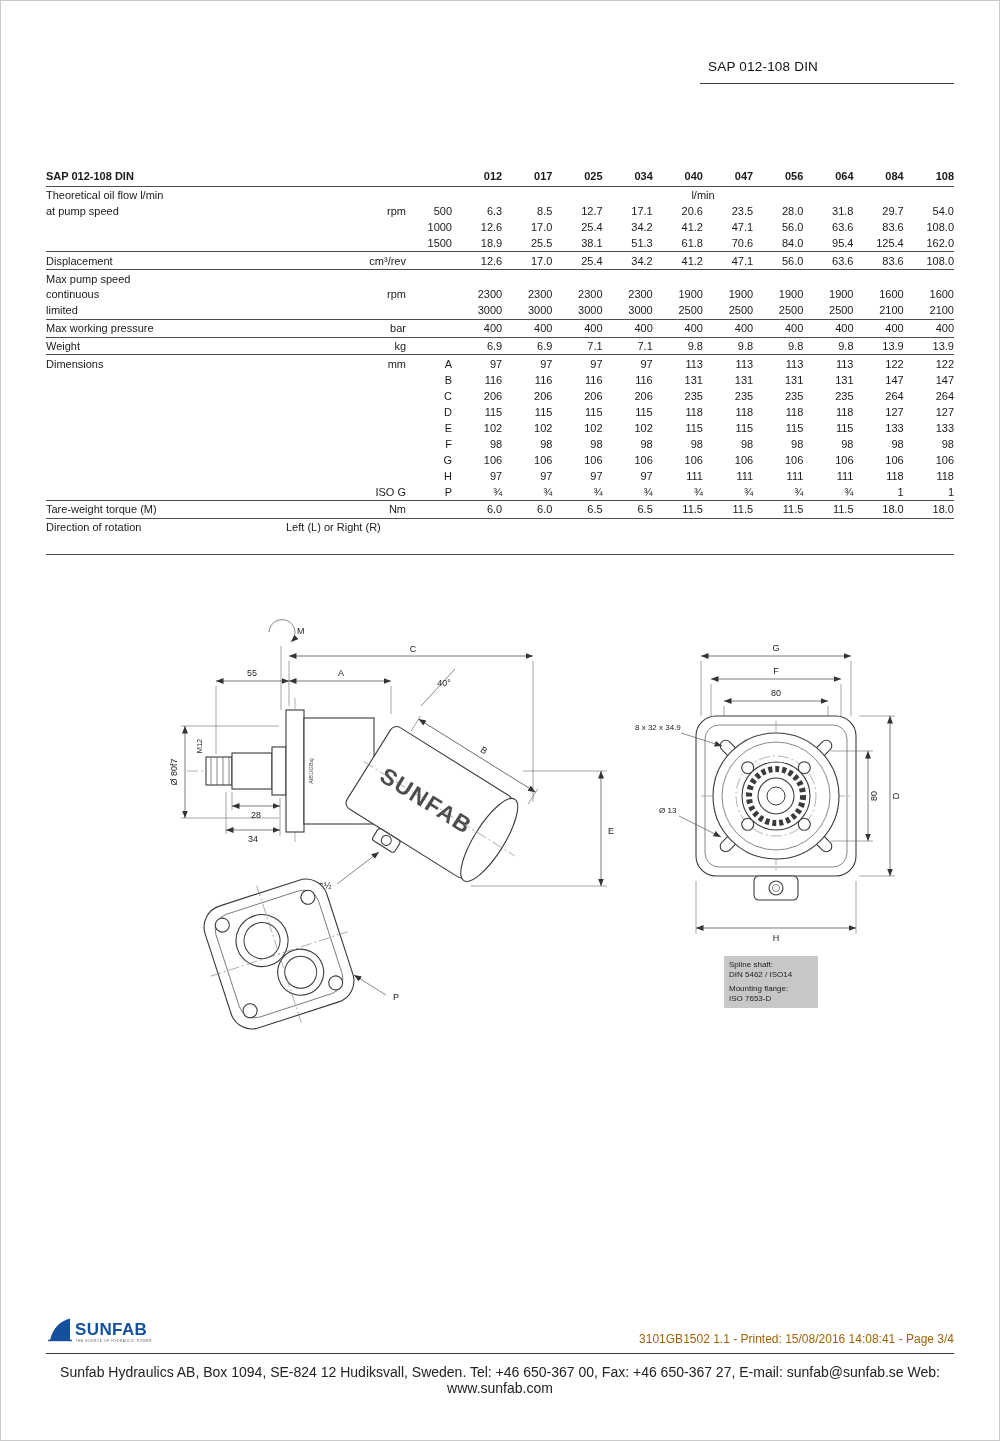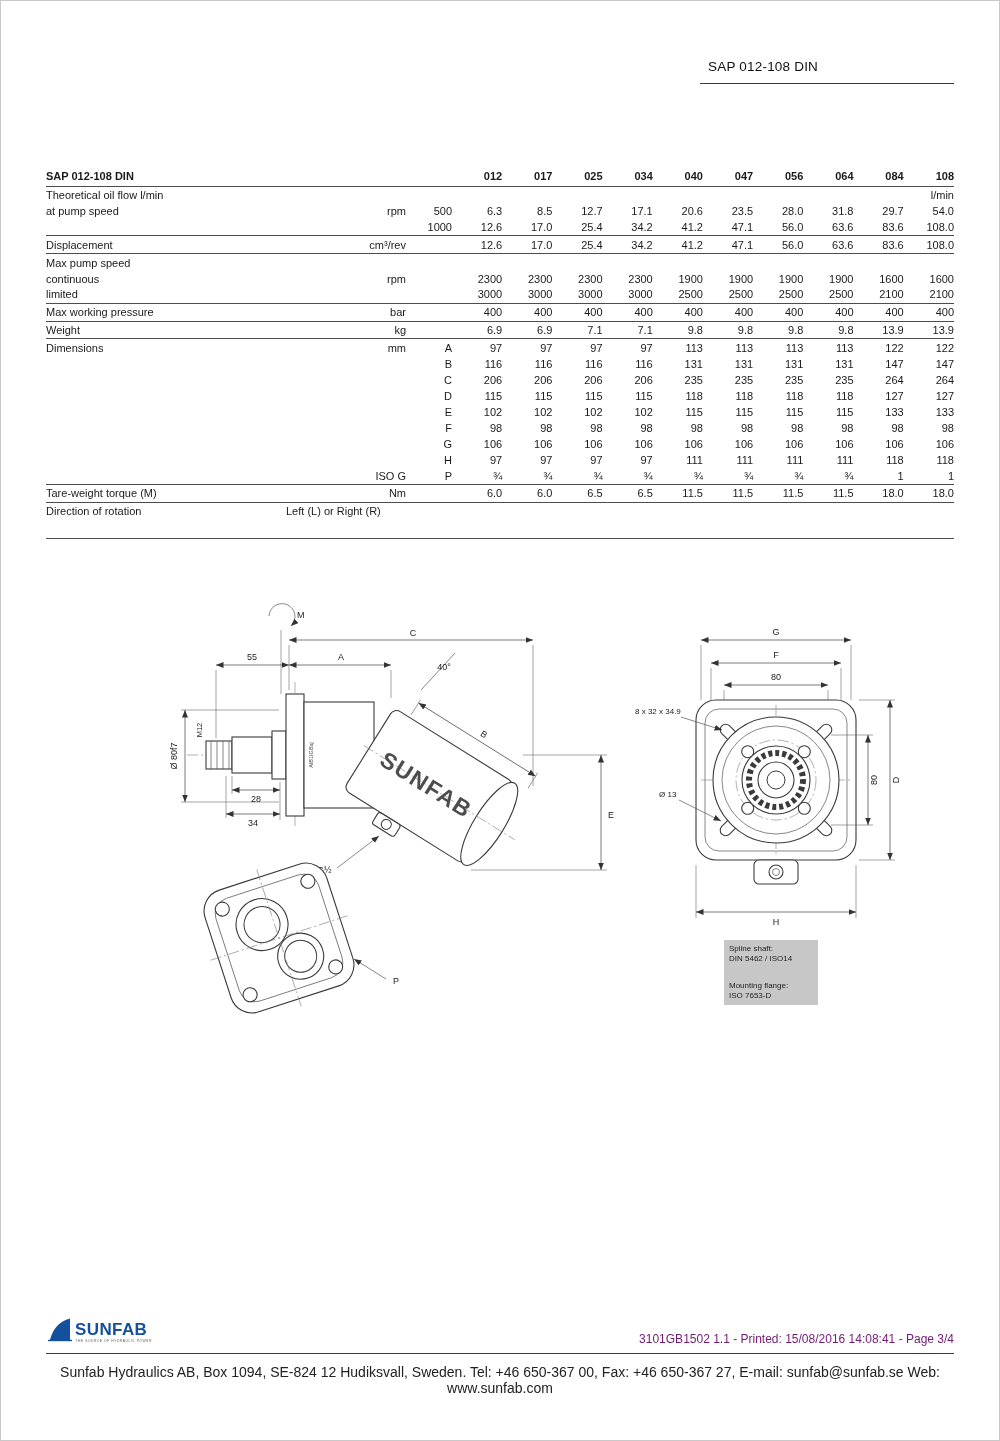--- a/index.html
+++ b/index.html
@@ -12,21 +12,21 @@
   .header-title-block { width:254px; border-bottom:1px solid #3c3c3c; padding:0 0 9px 8px; }
   .header-title { font-size:13.5px; color:#111; letter-spacing:.2px; }
 
   
   table.spec { width:100%; border-collapse:collapse; table-layout:fixed; font-size:11px; margin-top:84px; }
   table.spec td { padding:1.6px 0 1.6px 0; line-height:12.8px; vertical-align:bottom; white-space:nowrap; }
   td.c-label { text-align:left; }
   td.c-unit  { text-align:right; }
   td.c-sub   { text-align:right; }
   td.c-val   { text-align:right; }
-  td.c-span  { text-align:right; }
+  td.c-span  { text-align:center; }
   td.c-span-left { text-align:left; padding-left:25px; }
   tr.row-header td { font-weight:bold; border-bottom:1px solid #4d4d4d; padding-bottom:4px; }
   tr.rule-top td { border-top:1px solid #4d4d4d; padding-top:2.4px; }
   tr.rule-bottom td { border-bottom:1px solid #4d4d4d; padding-bottom:20px; }
 
   
   .drawings { position:relative; height:470px; margin-top:46px; }
   .dw { position:absolute; overflow:visible; }
   .dw .ln   { fill:#ffffff; stroke:#3a3a3a; stroke-width:1.1; }
   .dw .nofill { fill:none; stroke:#3a3a3a; stroke-width:1; }
@@ -34,27 +34,27 @@
   .dw .ext  { stroke:#6a6a6a; stroke-width:.6; }
   .dw .dimline { stroke:#444444; stroke-width:.7; fill:none; }
   .dw .cl   { stroke:#808080; stroke-width:.6; stroke-dasharray:11 3 2 3; fill:none; }
   .dw .gear { fill:none; stroke:#3a3a3a; stroke-width:6; stroke-dasharray:4 3; }
   .dw text.dim { font-size:9px; fill:#222; }
   .dw text.mid { text-anchor:middle; }
   .dw text.tiny { font-size:5.5px; fill:#444; text-anchor:middle; }
   .dw text.brand { font-size:23px; font-weight:bold; fill:#4d4d4d; letter-spacing:1.5px; }
   .note-box { position:absolute; left:678px; top:355px; width:94px; background:#c7c7c7;
               padding:4px 5px 4px 5px; font-size:8px; line-height:10px; color:#1d1d1d; }
-  .note-box .nb-line3 { margin-top:17px; }
+  .note-box .nb-line3 { margin-top:4px; }
 
   
   .footer { position:absolute; left:45px; right:45px; bottom:44px; }
   .footer-top { display:flex; justify-content:space-between; align-items:flex-end;
                 border-bottom:1.5px solid #3c3c3c; padding-bottom:7px; }
-  .print-info { font-size:12px; color:#701a75; }
+  .print-info { font-size:12px; color:#a16207; }
   .footer-address { text-align:center; font-size:14px; color:#222; padding-top:10px; }
   .logo-text { font-size:17px; font-weight:bold; fill:#14509e; letter-spacing:.4px; }
   .logo-tagline { font-size:3.3px; fill:#5a5a5a; letter-spacing:.55px; }
 </style>
 </head>
 <body>
 
 <div class="page">
 
   <div class="header-row">
@@ -114,20 +114,35 @@
           <td class="c-val">12.6</td>
           <td class="c-val">17.0</td>
           <td class="c-val">25.4</td>
           <td class="c-val">34.2</td>
           <td class="c-val">41.2</td>
           <td class="c-val">47.1</td>
           <td class="c-val">56.0</td>
           <td class="c-val">63.6</td>
           <td class="c-val">83.6</td>
           <td class="c-val">108.0</td>
+        </tr>
+        <tr>
+          <td class="c-label"></td>
+          <td class="c-unit"></td>
+          <td class="c-sub">1500</td>
+          <td class="c-val">18.9</td>
+          <td class="c-val">25.5</td>
+          <td class="c-val">38.1</td>
+          <td class="c-val">51.3</td>
+          <td class="c-val">61.8</td>
+          <td class="c-val">70.6</td>
+          <td class="c-val">84.0</td>
+          <td class="c-val">95.4</td>
+          <td class="c-val">125.4</td>
+          <td class="c-val">162.0</td>
         </tr>
         <tr class="rule-top">
           <td class="c-label">Displacement</td>
           <td class="c-unit">cm³/rev</td>
           <td class="c-sub"></td>
           <td class="c-val">12.6</td>
           <td class="c-val">17.0</td>
           <td class="c-val">25.4</td>
           <td class="c-val">34.2</td>
           <td class="c-val">41.2</td>

